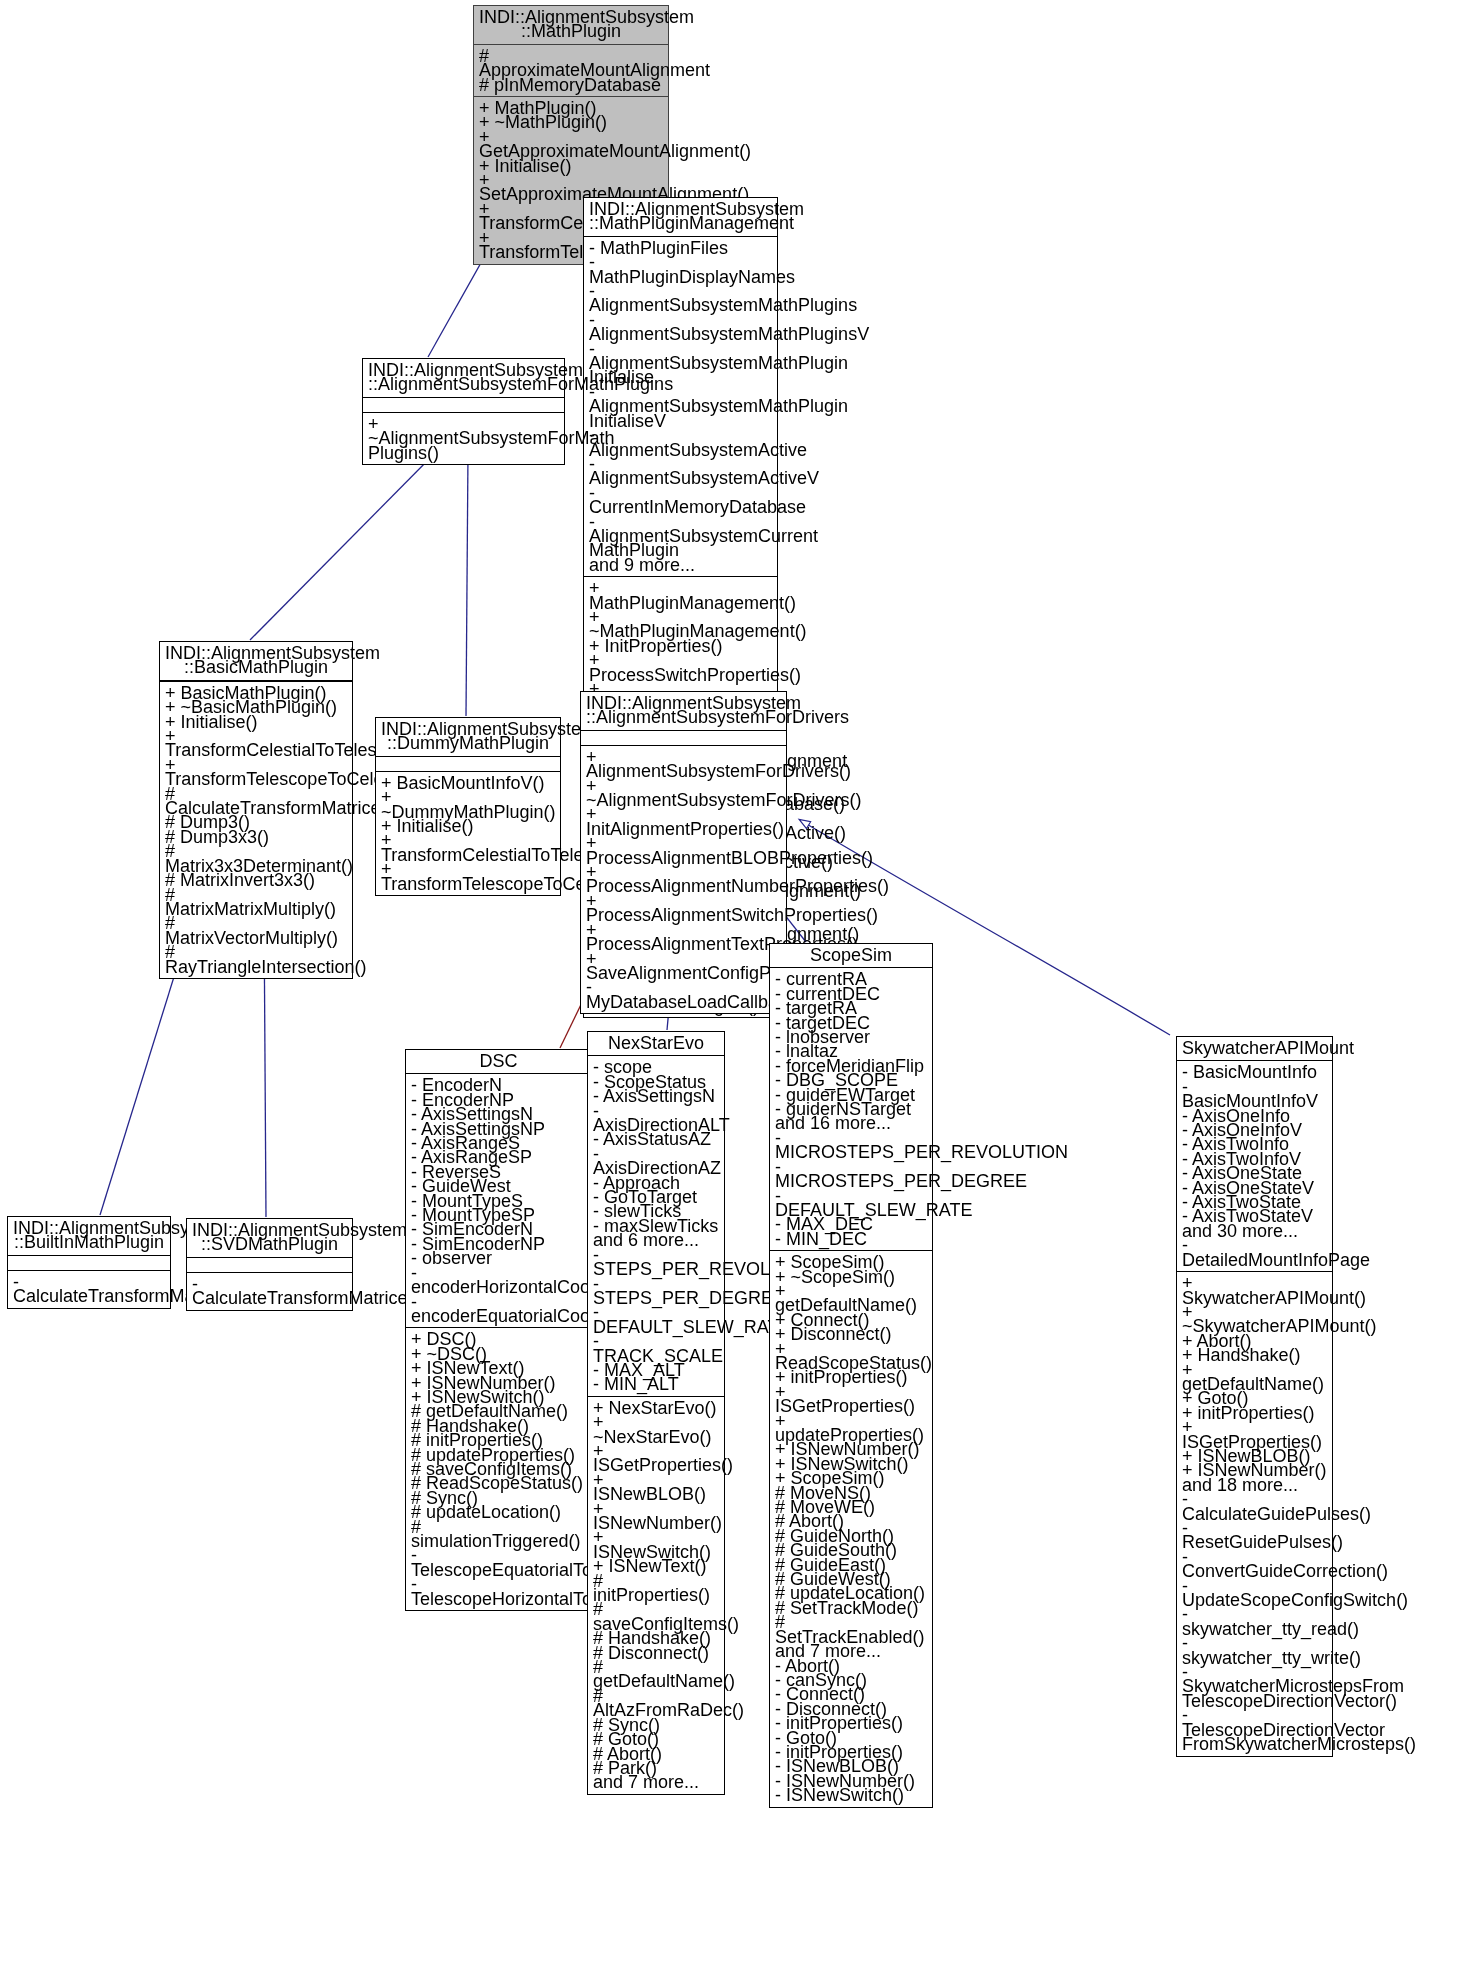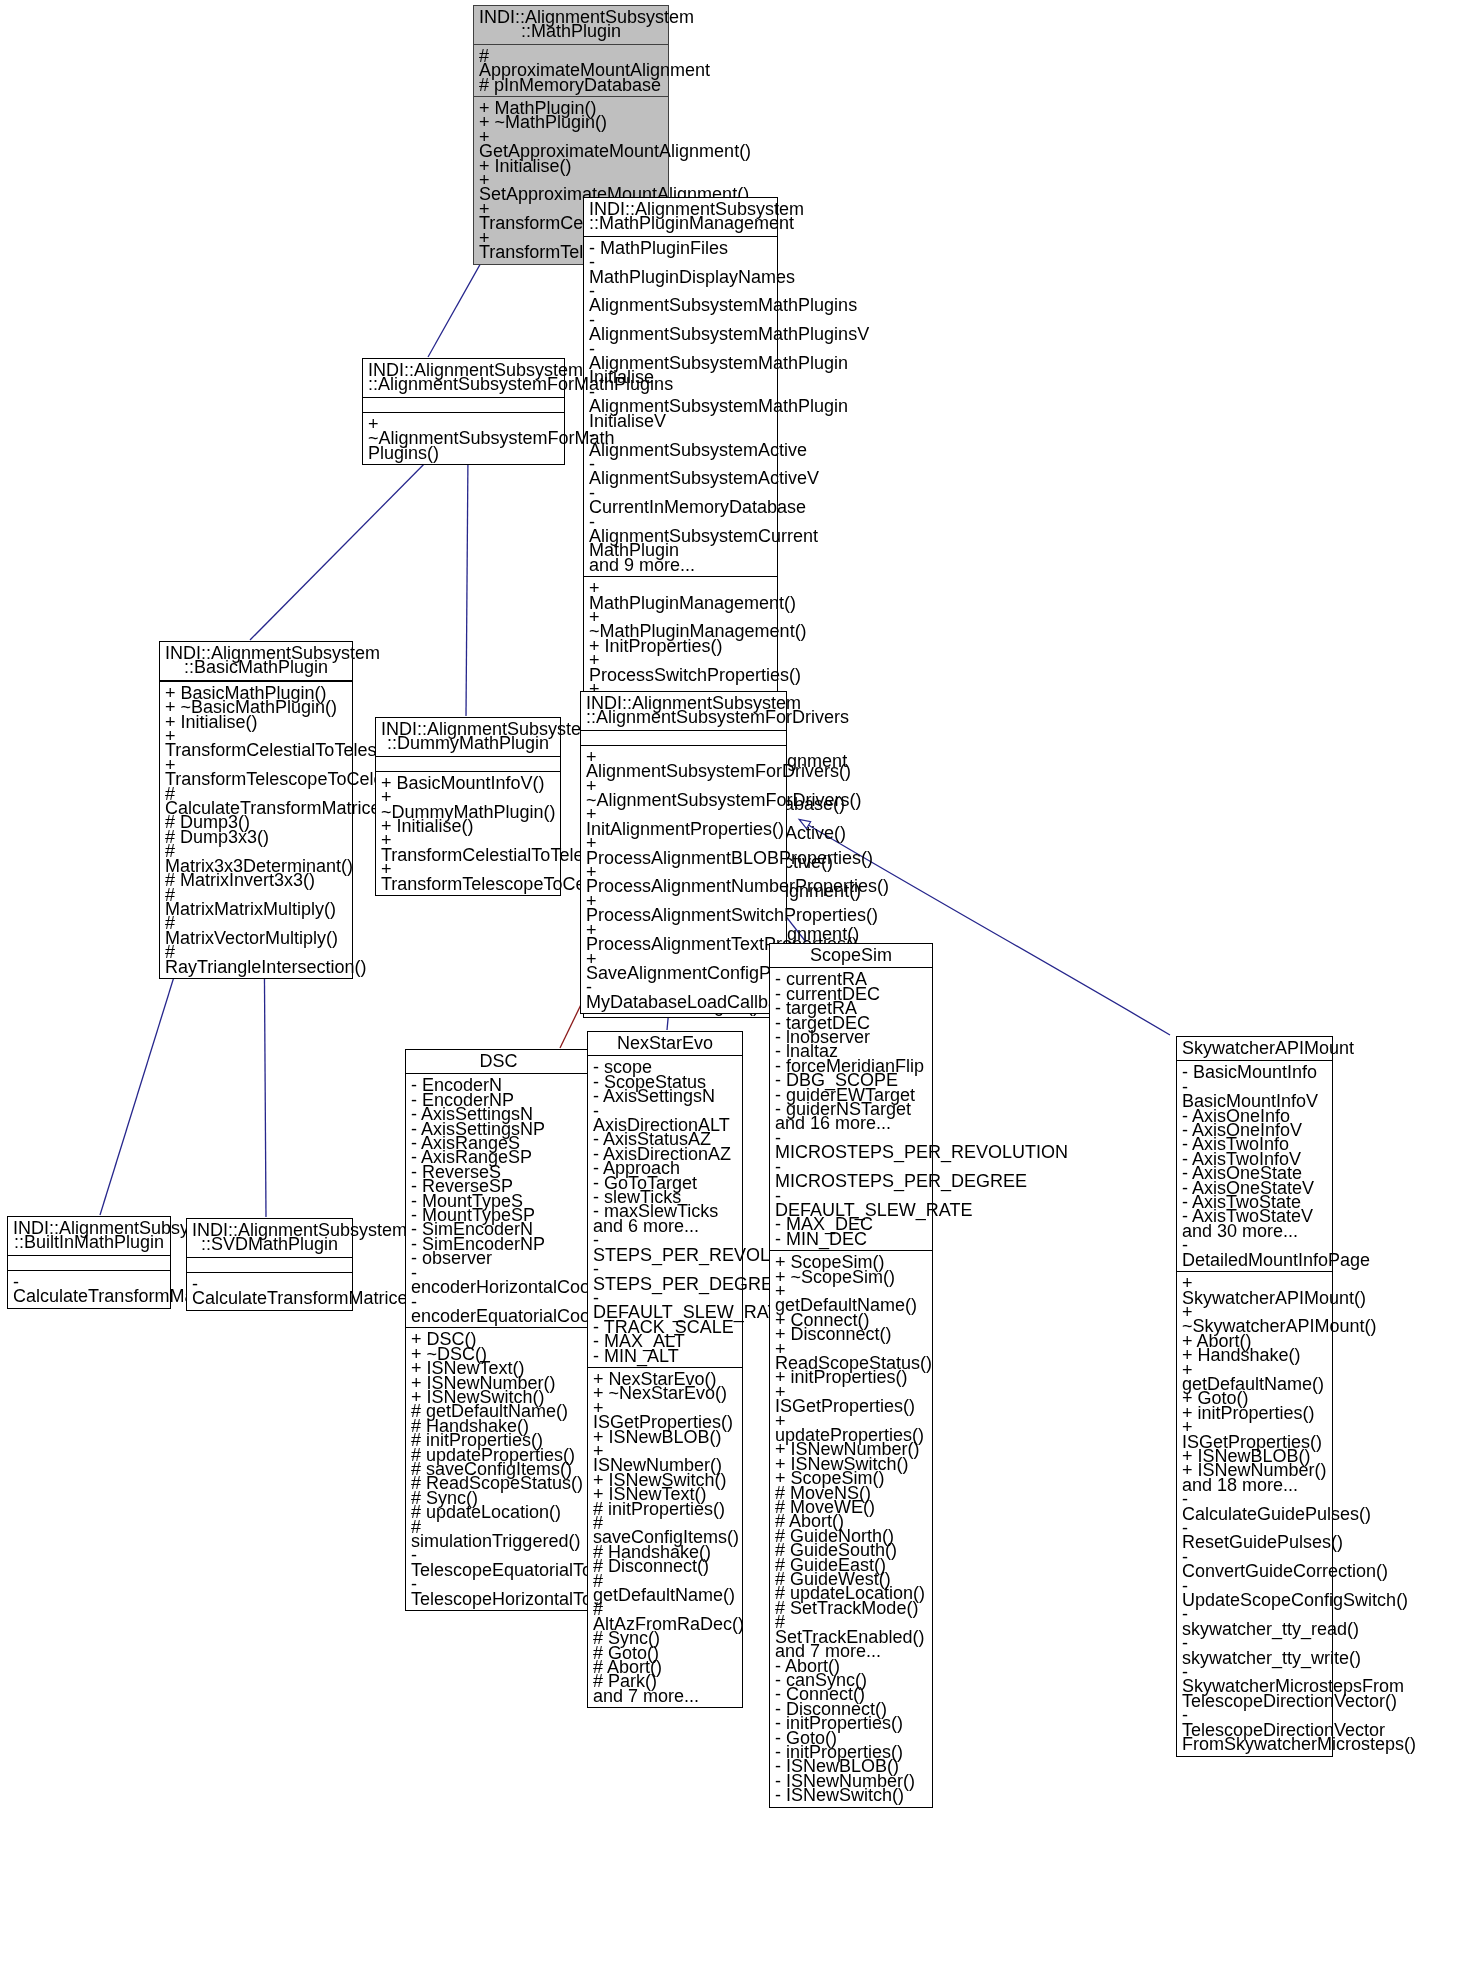--- a/index.html
+++ b/index.html
@@ -231,21 +231,21 @@
     <div class="title">DSC</div>
     <div class="sep"></div>
     <div class="compartment">
       <div class="row">- EncoderN</div>
       <div class="row">- EncoderNP</div>
       <div class="row">- AxisSettingsN</div>
       <div class="row">- AxisSettingsNP</div>
       <div class="row">- AxisRangeS</div>
       <div class="row">- AxisRangeSP</div>
       <div class="row">- ReverseS</div>
-      <div class="row">- ReverseSP</div>
+      <div class="row">- GuideWest</div>
       <div class="row">- MountTypeS</div>
       <div class="row">- MountTypeSP</div>
       <div class="row">- SimEncoderN</div>
       <div class="row">- SimEncoderNP</div>
       <div class="row">- observer</div>
       <div class="row">- encoderHorizontalCoordinates</div>
       <div class="row">- encoderEquatorialCoordinates</div>
     </div>
     <div class="sep"></div>
     <div class="compartment">
@@ -261,21 +261,21 @@
       <div class="row"># saveConfigItems()</div>
       <div class="row"># ReadScopeStatus()</div>
       <div class="row"># Sync()</div>
       <div class="row"># updateLocation()</div>
       <div class="row"># simulationTriggered()</div>
       <div class="row">- TelescopeEquatorialToSky()</div>
       <div class="row">- TelescopeHorizontalToSky()</div>
     </div>
   </div>
 
-  <div class="node" style="left:587px;top:1031px;width:156px;">
+  <div class="node" style="left:587px;top:1031px;width:138px;">
     <div class="title">NexStarEvo</div>
     <div class="sep"></div>
     <div class="compartment">
       <div class="row">- scope</div>
       <div class="row">- ScopeStatus</div>
       <div class="row">- AxisSettingsN</div>
       <div class="row">- AxisDirectionALT</div>
       <div class="row">- AxisStatusAZ</div>
       <div class="row">- AxisDirectionAZ</div>
       <div class="row">- Approach</div>

